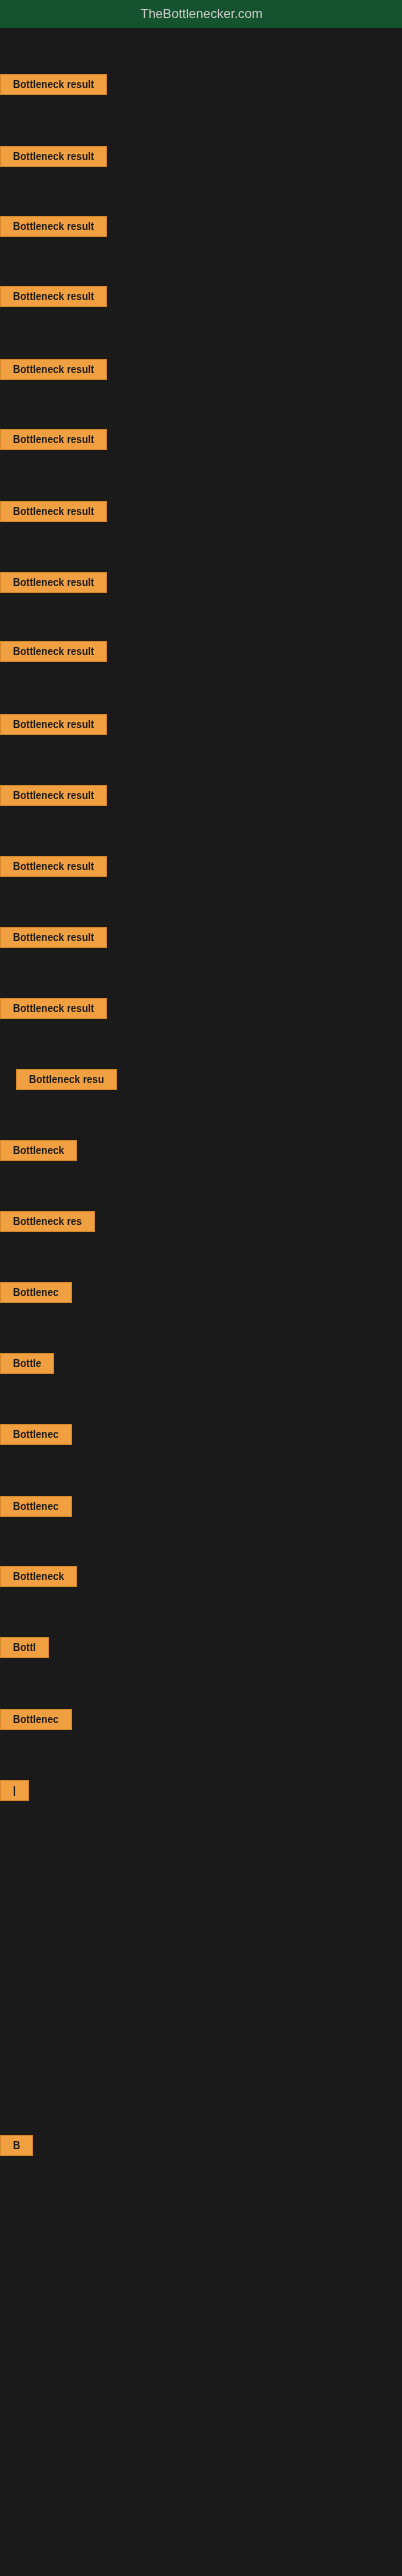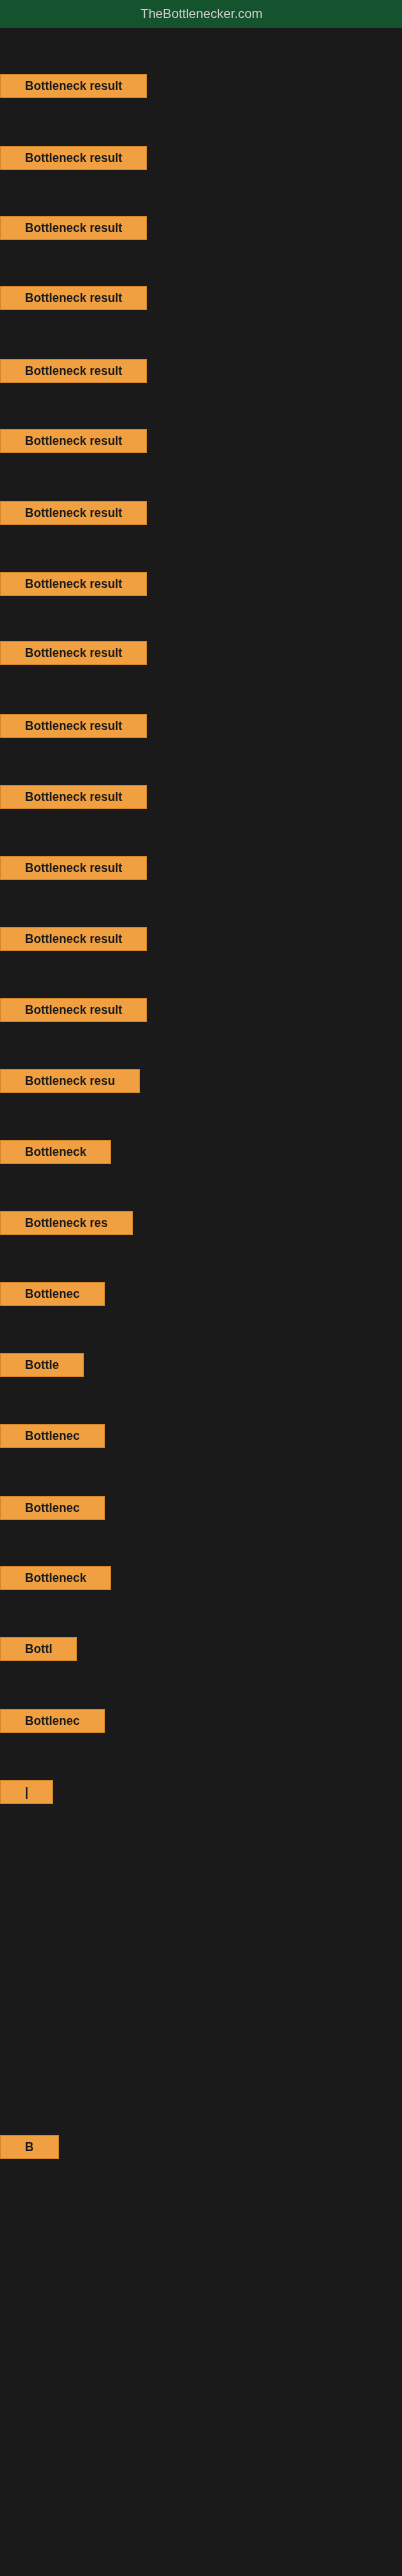--- a/index.html
+++ b/index.html
@@ -26,23 +26,23 @@
 
     .bottleneck-item {
       position: absolute;
       left: 0;
       display: inline-block;
     }
 
     .bottleneck-badge {
       background-color: #f0a040;
       color: #1a1a1a;
-      font-size: 12px;
+      font-size: 10px;
       font-weight: bold;
-      padding: 4px 24px;
+      padding: 4px 12px;
       border: 0.8px solid #d4882a;
       white-space: nowrap;
       display: inline-block;
     }
   </style>
 </head>
 <body>
 
 <div class="site-title">
   <span>TheBottlenecker.com</span>
@@ -56,21 +56,21 @@
     <div class="bottleneck-item" style="top: 331px; left: 0px;"><div class="bottleneck-badge">Bottleneck result</div></div>
     <div class="bottleneck-item" style="top: 401px; left: 0px;"><div class="bottleneck-badge">Bottleneck result</div></div>
     <div class="bottleneck-item" style="top: 473px; left: 0px;"><div class="bottleneck-badge">Bottleneck result</div></div>
     <div class="bottleneck-item" style="top: 544px; left: 0px;"><div class="bottleneck-badge">Bottleneck result</div></div>
     <div class="bottleneck-item" style="top: 613px; left: 0px;"><div class="bottleneck-badge">Bottleneck result</div></div>
     <div class="bottleneck-item" style="top: 686px; left: 0px;"><div class="bottleneck-badge">Bottleneck result</div></div>
     <div class="bottleneck-item" style="top: 757px; left: 0px;"><div class="bottleneck-badge">Bottleneck result</div></div>
     <div class="bottleneck-item" style="top: 828px; left: 0px;"><div class="bottleneck-badge">Bottleneck result</div></div>
     <div class="bottleneck-item" style="top: 899px; left: 0px;"><div class="bottleneck-badge">Bottleneck result</div></div>
     <div class="bottleneck-item" style="top: 970px; left: 0px;"><div class="bottleneck-badge">Bottleneck result</div></div>
-    <div class="bottleneck-item" style="top: 1041px; left: 0px;"><div class="bottleneck-badge">Bottleneck resu</div></div>
+    <div class="bottleneck-item" style="top: 1041px; left: 16px;"><div class="bottleneck-badge">Bottleneck resu</div></div>
     <div class="bottleneck-item" style="top: 1112px; left: 0px;"><div class="bottleneck-badge">Bottleneck</div></div>
     <div class="bottleneck-item" style="top: 1183px; left: 0px;"><div class="bottleneck-badge">Bottleneck res</div></div>
     <div class="bottleneck-item" style="top: 1254px; left: 0px;"><div class="bottleneck-badge">Bottlenec</div></div>
     <div class="bottleneck-item" style="top: 1325px; left: 0px; text-decoration: underline;"><div class="bottleneck-badge">Bottle</div></div>
     <div class="bottleneck-item" style="top: 1396px; left: 0px;"><div class="bottleneck-badge">Bottlenec</div></div>
     <div class="bottleneck-item" style="top: 1468px; left: 0px;"><div class="bottleneck-badge">Bottlenec</div></div>
     <div class="bottleneck-item" style="top: 1538px; left: 0px;"><div class="bottleneck-badge">Bottleneck</div></div>
     <div class="bottleneck-item" style="top: 1609px; left: 0px;"><div class="bottleneck-badge">Bottl</div></div>
     <div class="bottleneck-item" style="top: 1681px; left: 0px;"><div class="bottleneck-badge">Bottlenec</div></div>
     <div class="bottleneck-item" style="top: 1752px; left: 0px;"><div class="bottleneck-badge">|</div></div>

